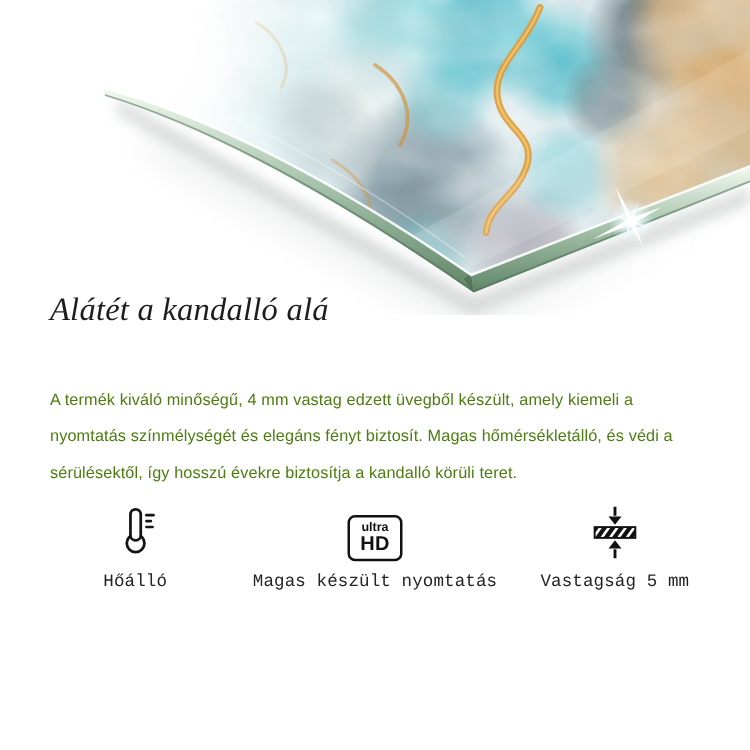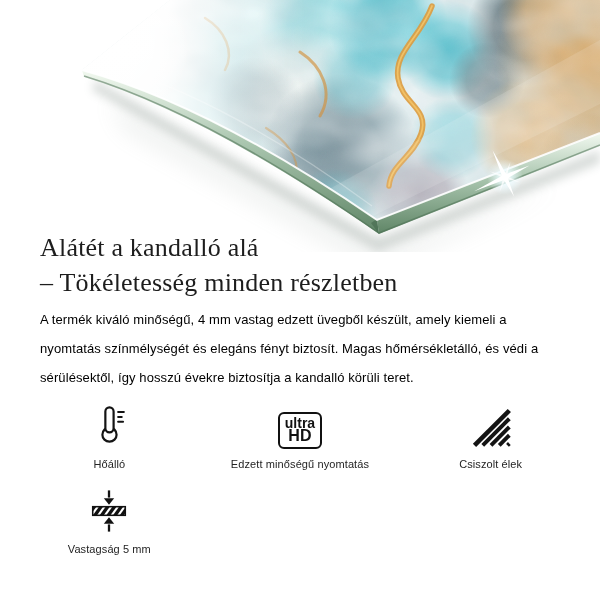--- a/index.html
+++ b/index.html
@@ -6,37 +6,37 @@
   .stage{
     position:relative;width:600px;height:600px;background:#ffffff;overflow:hidden;
     font-family:"Liberation Sans",sans-serif;
   }
   .hero{position:absolute;left:0;top:0;width:600px;height:252px;}
   .title{
     position:absolute;left:40px;top:230px;margin:0;
     font-family:"Liberation Serif","DejaVu Serif",serif;
     font-weight:400;font-size:26px;line-height:35px;color:#1d1d1d;letter-spacing:0.2px;
   }
-  .title span{display:block;}
+  .title span{display:block;font-style:italic;}
   .desc{
     position:absolute;left:40px;top:305px;width:514px;margin:0;
-    font-size:13px;line-height:29px;color:#000000;letter-spacing:0.1px;
+    font-size:13px;line-height:29px;color:#4d7c0f;letter-spacing:0.1px;
   }
   .features{
     position:absolute;left:14px;top:402px;width:572px;
     display:grid;grid-template-columns:repeat(3,1fr);row-gap:17px;
   }
   .feature{display:flex;flex-direction:column;align-items:center;}
   .icon-box{height:47px;display:flex;align-items:flex-end;justify-content:center;}
-  .flabel{margin-top:9px;font-size:11px;color:#242424;letter-spacing:0.1px;white-space:nowrap;}
+  .flabel{margin-top:9px;font-size:14px;color:#242424;letter-spacing:0.1px;white-space:nowrap;font-family:Liberation Mono, monospace;}
   .uhd{
     width:40px;height:33px;border:2.6px solid #111;border-radius:6px;
     display:flex;flex-direction:column;align-items:center;justify-content:center;background:#fff;
   }
-  .uhd .t{font-size:14px;font-weight:700;line-height:10px;color:#111;}
+  .uhd .t{font-size:10px;font-weight:700;line-height:10px;color:#111;}
   .uhd .b{font-size:16px;font-weight:700;line-height:15px;letter-spacing:0.3px;color:#111;text-align:right;}
   svg{display:block;}
 </style>
 </head>
 <body>
 
 <div class="stage">
 
   <div class="hero">
     <svg width="600" height="252" viewBox="0 0 600 252">
@@ -184,21 +184,20 @@
         <g transform="rotate(45)" opacity="0.75">
           <polygon points="0,-16 1.5,0 0,16 -1.5,0" fill="#ffffff"></polygon>
           <polygon points="-16,0 0,-1.5 16,0 0,1.5" fill="#ffffff"></polygon>
         </g>
       </g>
     </svg>
   </div>
 
   <h1 class="title">
     <span>Alátét a kandalló alá</span>
-    <span>– Tökéletesség minden részletben</span>
   </h1>
 
   <p class="desc">A termék kiváló minőségű, 4 mm vastag edzett üvegből készült, amely kiemeli a nyomtatás színmélységét és elegáns fényt biztosít. Magas hőmérsékletálló, és védi a sérülésektől, így hosszú évekre biztosítja a kandalló körüli teret.</p>
 
   <div class="features">
 
     <div class="feature">
       <div class="icon-box">
         <svg width="46" height="46" viewBox="0 0 48 48" fill="none" stroke="#141414" stroke-width="2.3">
           <circle cx="24.5" cy="33" r="7.4"></circle>
@@ -213,37 +212,25 @@
       <div class="flabel">Hőálló</div>
     </div>
 
     <div class="feature">
       <div class="icon-box">
         <div class="uhd">
           <span class="t">ultra</span>
           <span class="b">HD</span>
         </div>
       </div>
-      <div class="flabel">Edzett minőségű nyomtatás</div>
+      <div class="flabel">Magas készült nyomtatás</div>
     </div>
 
 
 
-    <div class="feature">
-      <div class="icon-box">
-        <svg width="44" height="44" viewBox="0 0 48 48" stroke="#141414" fill="none">
-          <path d="M6,44 L44,6" stroke-width="5"></path>
-          <path d="M15,44 L44,15" stroke-width="4.3"></path>
-          <path d="M24,44 L44,24" stroke-width="4.3"></path>
-          <path d="M33,44 L44,33" stroke-width="4.3"></path>
-          <path d="M42,44 L44,42" stroke-width="4.3"></path>
-        </svg>
-      </div>
-      <div class="flabel">Csiszolt élek</div>
-    </div>
 
     <div class="feature">
       <div class="icon-box">
         <svg width="46" height="46" viewBox="0 0 48 48">
           <defs>
               <clipPath id="barClip">
                 <rect x="7" y="19.5" width="34" height="9"></rect>
               </clipPath>
             </defs>
           <rect x="7" y="19.5" width="34" height="9" fill="#111111"></rect>

